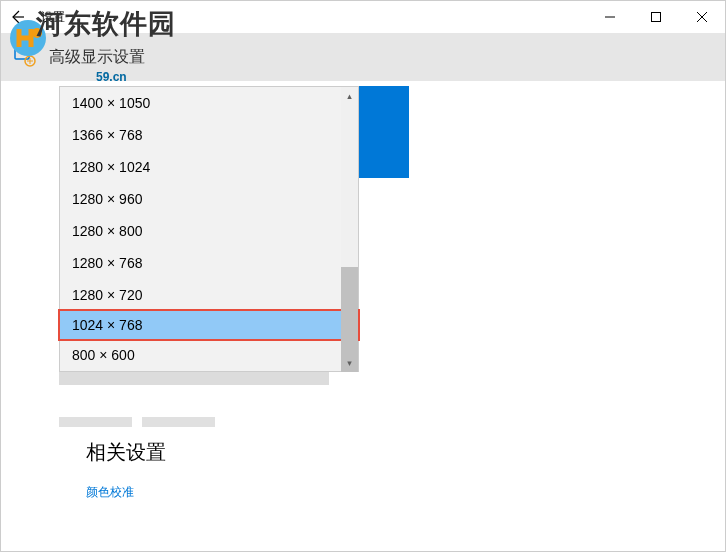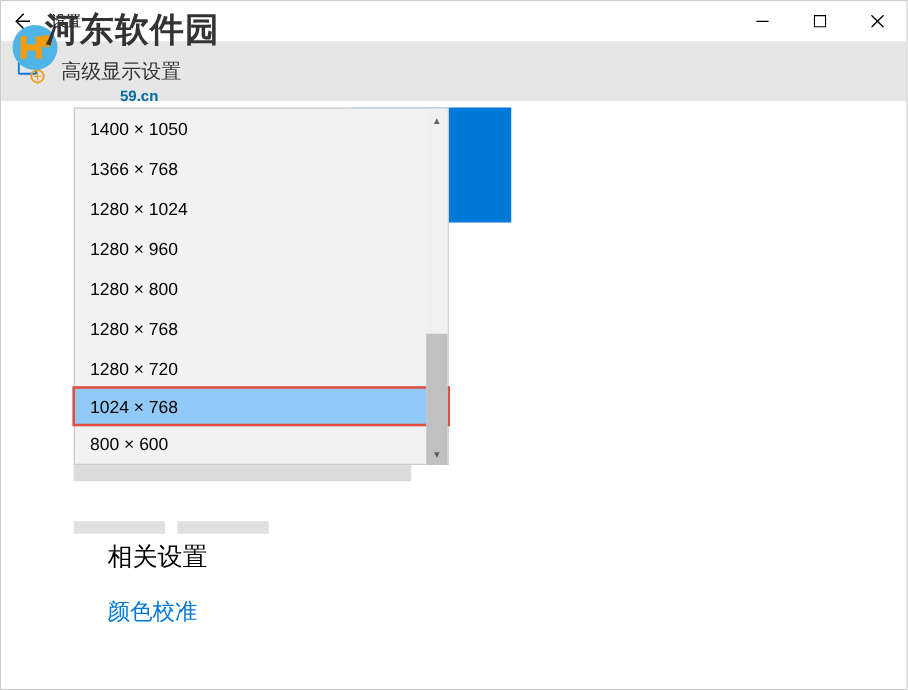--- a/index.html
+++ b/index.html
@@ -191,21 +191,21 @@
       left: 55px;
       bottom: 50px;
       margin-left: 30px;
     }
     .related-heading {
       font-size: 20px;
       color: #000;
       margin-bottom: 18px;
     }
     .related-link {
-      font-size: 18px;
+      font-size: 12px;
       color: #0078d7;
       cursor: pointer;
     }
   </style>
 </head>
 <body>
 
 <div class="titlebar">
   <div class="back-arrow">
     <svg width="16" height="16" viewBox="0 0 16 16">

